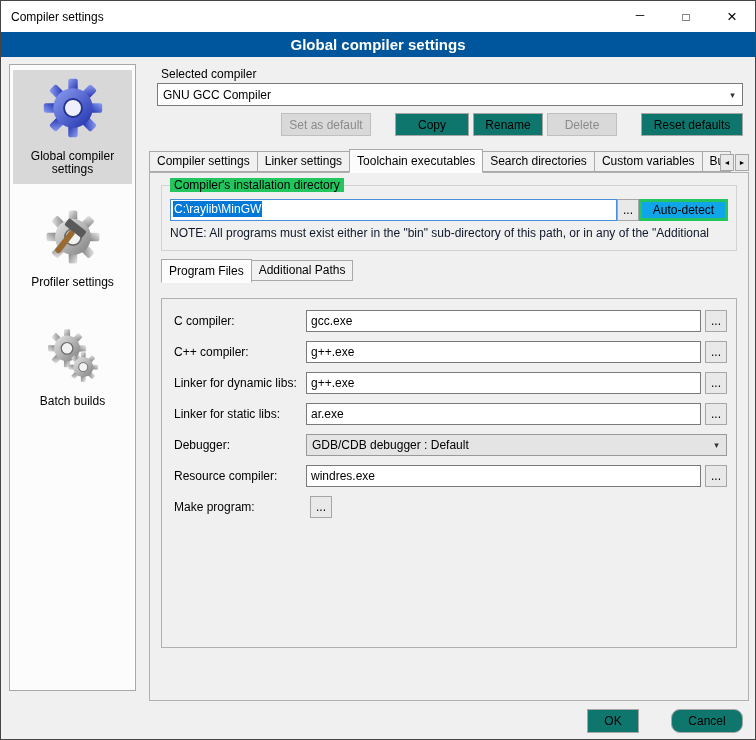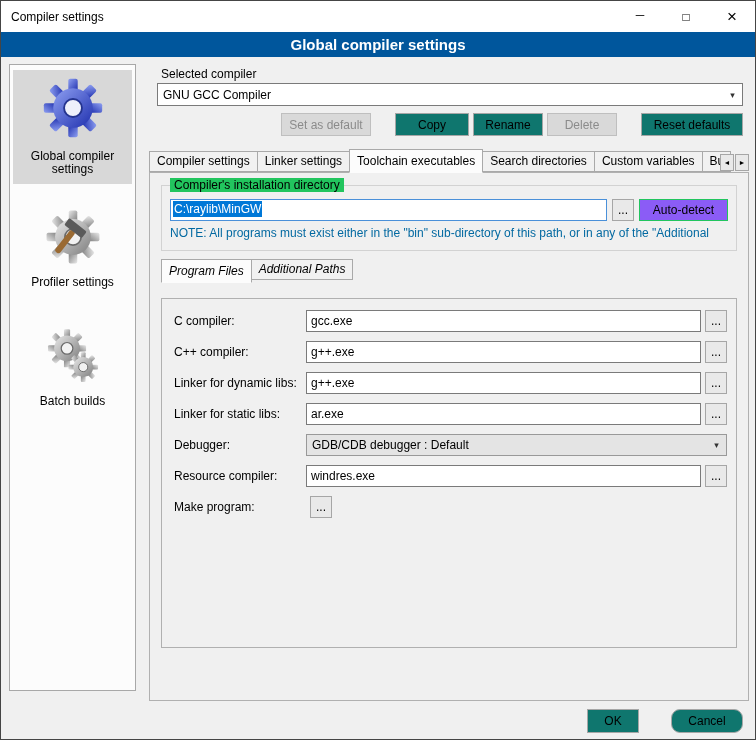--- a/index.html
+++ b/index.html
@@ -66,32 +66,32 @@
   .tab-arrow.left { left:719px; }
   .tab-arrow.right { left:734px; }
 
   .tab-panel { position:absolute; left:148px; top:171px; width:600px; height:529px;
                border:1px solid #b0b0b0; background:#f0f0f0; }
 
   
   .groupbox { position:absolute; left:11px; top:12px; width:576px; height:66px;
               border:1px solid #d2d2d2; }
   .groupbox .legend { position:absolute; top:-8px; left:8px; background:#22c55e; padding:0 4px; }
-  .dir-row { display:flex; gap:5px; padding:13px 8px 0 8px; }
+  .dir-row { display:flex; padding:13px 8px 0 8px; }
   .dir-box { flex:1; border:1px solid #4a90d9; background:#fff; height:22px; padding:2px 2px;
              overflow:hidden; white-space:nowrap; }
   .dir-box .sel { background:#0078d7; color:#fff; padding:1px 1px; }
   .mini-btn { width:22px; height:22px; background:#e9e9e9; border:1px solid #a6a6a6;
               display:flex; align-items:center; justify-content:center; line-height:10px; }
-  .autodetect-btn { width:89px; height:22px; background:#8b5cf6; border:1px solid #22c55e;
+  .autodetect-btn { width:89px; height:22px; background:#0ea5e9; border:3px solid #22c55e;
                     display:flex; align-items:center; justify-content:center; }
-  .note { margin:5px 8px 0 8px; color:#0369a1; white-space:nowrap; overflow:hidden; }
-
-  
-  .subtabs { position:absolute; left:11px; top:86px; height:22px; display:flex; align-items:flex-start;font-style:italic; }
+  .note { margin:5px 8px 0 8px; color:#0f172a; white-space:nowrap; overflow:hidden; }
+
+  
+  .subtabs { position:absolute; left:11px; top:86px; height:22px; display:flex; align-items:center; }
   .subtab-panel { position:absolute; left:11px; top:125px; width:576px; height:350px;
                   border:1px solid #b0b0b0; }
   .frow { display:flex; align-items:center; height:22px; margin:9px 9px 0 12px; }
   .frow.first { margin-top:11px; }
   .flabel { width:132px; flex:none; }
   .finput { flex:1; height:22px; min-width:0; }
   .frow .mini-btn { margin-left:4px; flex:none; }
   .frow .combo { flex:1; height:22px; }
 
   

